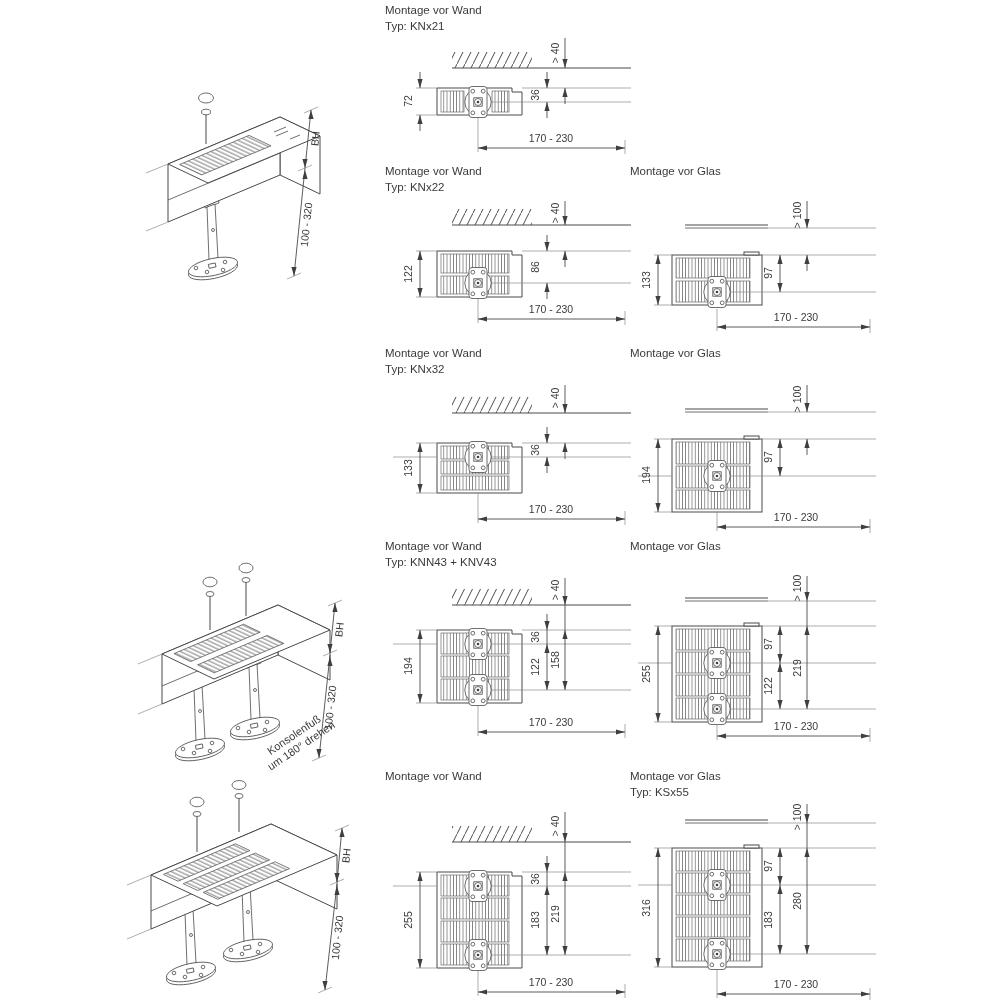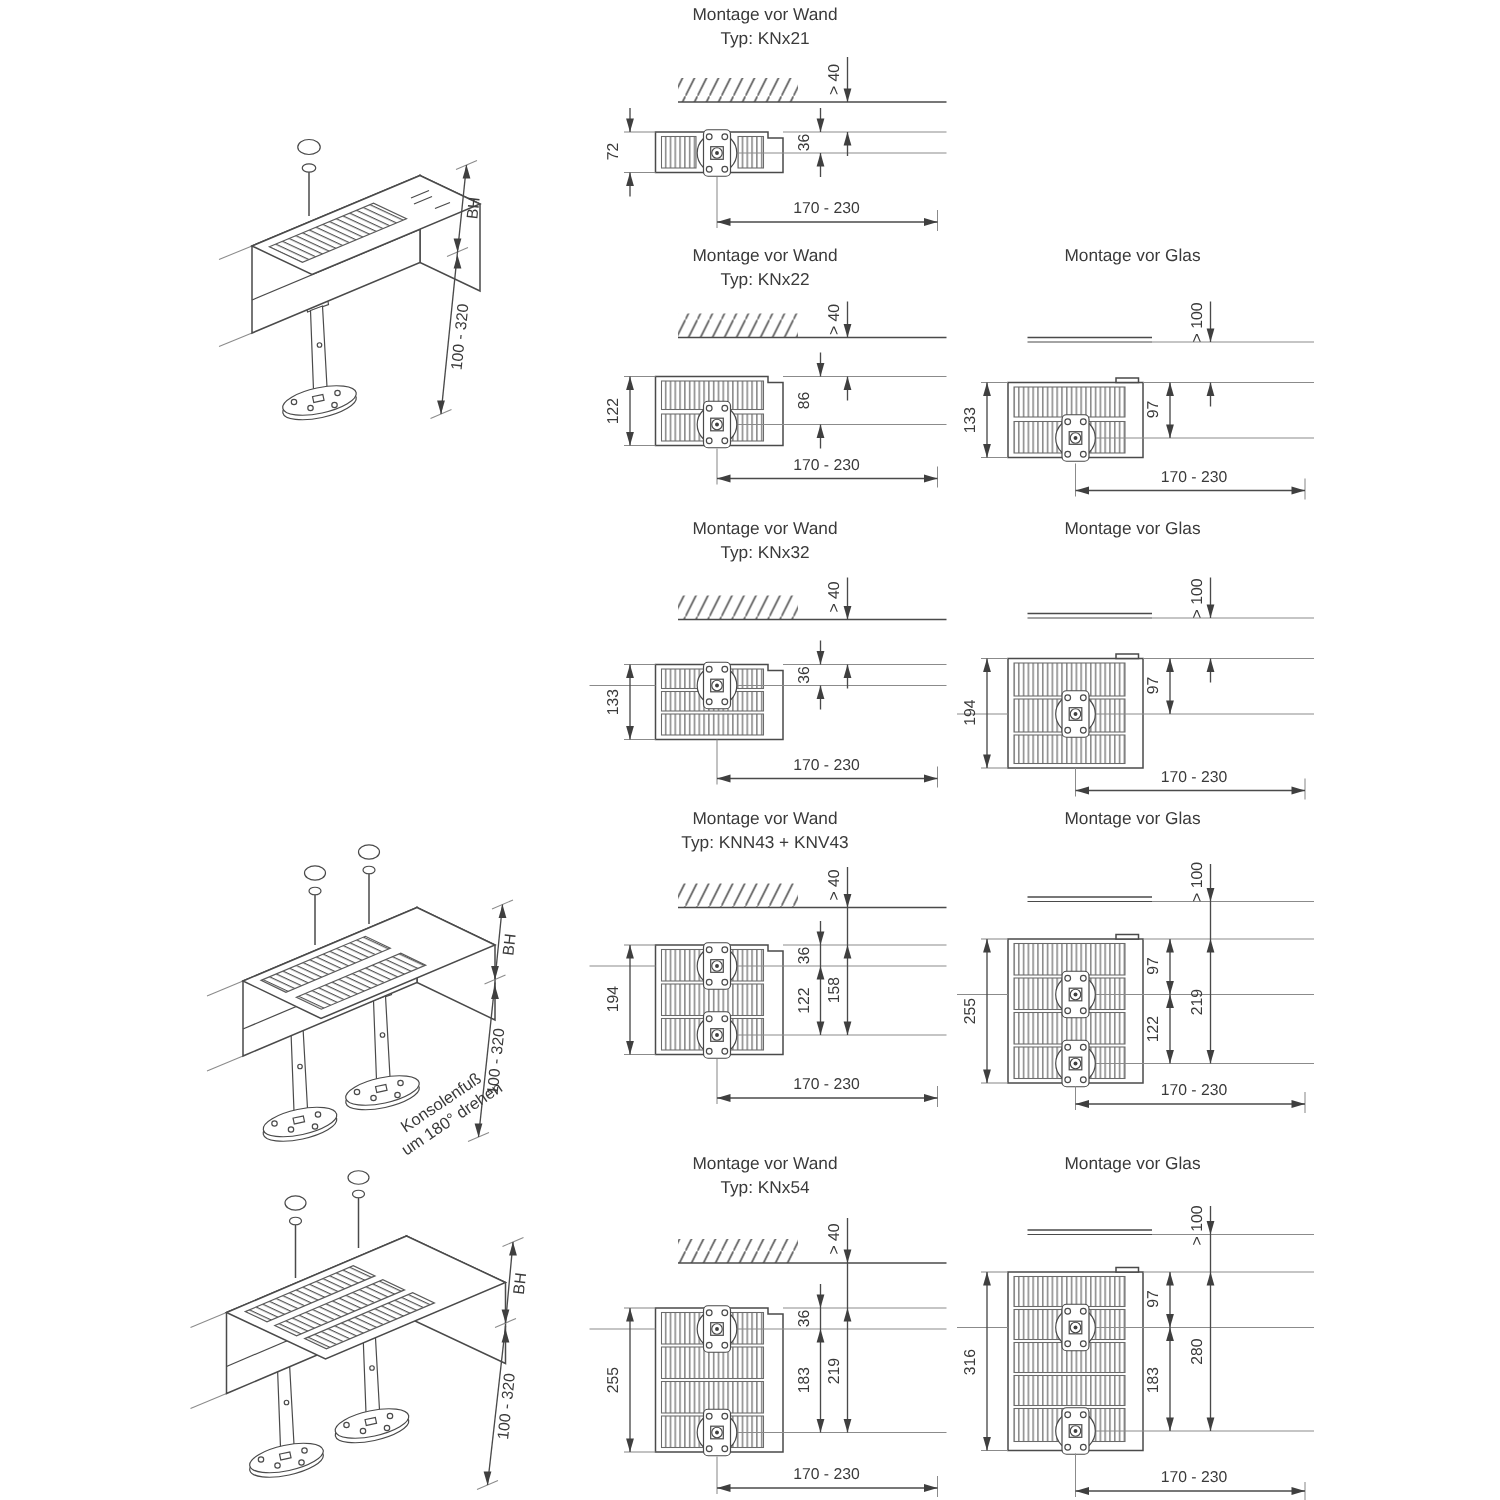--- a/index.html
+++ b/index.html
@@ -1,17 +1,17 @@
 <!DOCTYPE html>
 <html><head>
 <meta charset="utf-8">
 <style>
   html,body{margin:0;padding:0;background:#fff;font-family:"Liberation Sans",sans-serif;}
   #canvas{position:relative;width:1000px;height:1000px;background:#ffffff;overflow:hidden;}
-  .ttl{position:absolute;width:250px;text-align:center;font-size:11.5px;line-height:16px;color:#3a3a3a;}
+  .ttl{position:absolute;width:250px;font-size:11.5px;line-height:16px;color:#3a3a3a;}
   #canvas svg{position:absolute;overflow:visible;}
   svg text{font-family:"Liberation Sans",sans-serif;font-size:10.5px;fill:#3a3a3a;}
   .dim{text-anchor:middle;}
   .dimh{text-anchor:middle;}
   .iso-note{font-size:11px;text-anchor:middle;}
   .ln{stroke:#4a4a4a;stroke-width:1;fill:none;}
   .l8{stroke:#4a4a4a;stroke-width:.8;fill:none;}
   .tn{stroke:#8b8b8b;stroke-width:.7;fill:none;}
   .dm{stroke:#4a4a4a;stroke-width:.9;fill:none;}
   .cas{fill:#ffffff;stroke:#4a4a4a;stroke-width:1;}
@@ -212,24 +212,24 @@
 </div>
 <div class="ttl" style="left:385px;top:538px">
   <div>Montage vor Wand</div>
   <div>Typ: KNN43 + KNV43</div>
 </div>
 <div class="ttl" style="left:630px;top:538px">
   <div>Montage vor Glas</div>
 </div>
 <div class="ttl" style="left:385px;top:768px">
   <div>Montage vor Wand</div>
-  <div>Typ: KNx54</div>
 </div>
 <div class="ttl" style="left:630px;top:768px">
   <div>Montage vor Glas</div>
+  <div>Typ: KSx55</div>
 </div>
 
 <svg width="250" height="130" style="left:385px;top:32px">
   <rect x="67" y="20" width="80" height="16" fill="url(#wallH)"></rect>
   <line x1="67" y1="36" x2="246" y2="36" class="ln"></line>
   <path d="M52,56 H127 V60 H137 V83 H52 Z" class="cas"></path>
   <rect x="56" y="59" width="23" height="21" class="fin"></rect>
   <rect x="107" y="59" width="17" height="21" class="fin"></rect>
   <line x1="137" y1="56" x2="246" y2="56" class="tn"></line>
   <line x1="106" y1="70" x2="246" y2="70" class="tn"></line>

